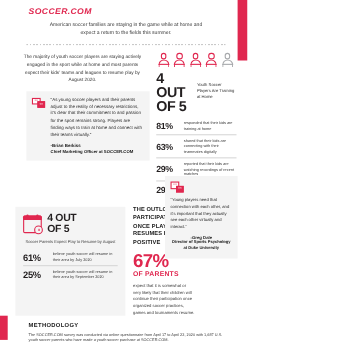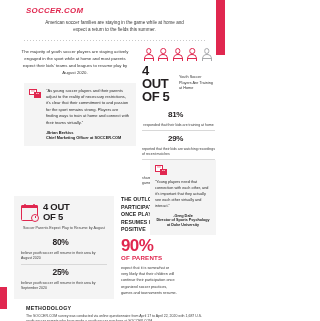--- a/index.html
+++ b/index.html
@@ -97,21 +97,21 @@
   .person.off { color:#a7a9ac; }
 
   .bigstat { display:flex; align-items:center; gap:4px; margin-top:1px; }
   .bigstat-num { font-size:13px; font-weight:700; line-height:1.0; letter-spacing:-0.4px; }
   .bigstat-num .l2 { display:block; }
   .bigstat-cap { font-size:3.8px; line-height:1.45; color:#333; max-width:36px; }
 
   .statlist { margin-top:4px; }
   .statrow {
     display:flex; align-items:center; gap:4px;
-    border-bottom:0.6px solid #d8d8d8; padding:2.6px 0;flex-direction:column;
+    border-bottom:0.6px solid #d8d8d8; padding:2.6px 0;
   }
   .statrow:last-child { border-bottom:none; }
   .statrow .pct { font-size:8px; font-weight:700; width:21px; letter-spacing:-0.3px; }
   .statrow .lbl { font-size:3.5px; line-height:1.4; color:#3a3a3a; flex:1; }
 
   
   .midrow { display:flex; padding:8px 10px 0 14px; gap:7px; }
   .midleft { width:100px; background:#f4f4f4; padding:6px 7px; }
   .cal-head { display:flex; align-items:center; gap:5px; }
   .cal-icon { width:17px; height:17px; position:relative; }
@@ -246,20 +246,24 @@
           <span>4 OUT</span>
           <span class="l2">OF 5</span>
         </div>
         <div class="bigstat-cap">Youth Soccer Players Are Training at Home</div>
       </div>
 
       <div class="statlist">
         <div class="statrow">
           <div class="pct">81%</div>
           <div class="lbl">responded that their kids are training at home</div>
+        </div>
+        <div class="statrow">
+          <div class="pct">63%</div>
+          <div class="lbl">shared that their kids are connecting with their teammates digitally</div>
         </div>
         <div class="statrow">
           <div class="pct">29%</div>
           <div class="lbl">reported that their kids are watching recordings of recent matches</div>
         </div>
         <div class="statrow">
           <div class="pct">29%</div>
           <div class="lbl">shared that their kids are playing soccer video games</div>
         </div>
       </div>
@@ -278,33 +282,33 @@
         </div>
         <div class="cal-big">
           <div>4 OUT</div>
           <div>OF 5</div>
         </div>
       </div>
       <div class="cal-sub">Soccer Parents Expect Play to Resume by August</div>
 
       <div class="statlist">
         <div class="statrow">
-          <div class="pct">80%</div>
-          <div class="lbl">believe youth soccer will resume in their area by August 2020</div>
+          <div class="pct">61%</div>
+          <div class="lbl">believe youth soccer will resume in their area by July 2020</div>
         </div>
         <div class="statrow">
           <div class="pct">25%</div>
           <div class="lbl">believe youth soccer will resume in their area by September 2020</div>
         </div>
       </div>
     </div>
 
     <div class="midright">
       <div class="outlook-head">THE OUTLOOK FOR PARTICIPATION ONCE PLAY RESUMES IS POSITIVE</div>
-      <div class="pct94">90%</div>
+      <div class="pct94">67%</div>
       <div class="pct94-sub">OF PARENTS</div>
       <div class="outlook-body">expect that it is somewhat or very likely that their children will continue their participation once organized soccer practices, games and tournaments resume.</div>
     </div>
   </div>
 
   <div class="quote-card2">
     <div class="qbubble">
       <div class="b1">““</div>
       <div class="b2">””</div>
     </div>

